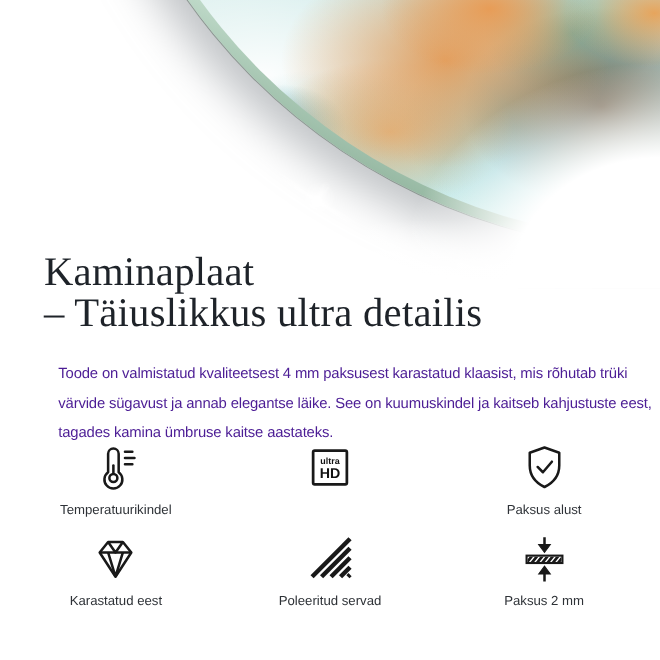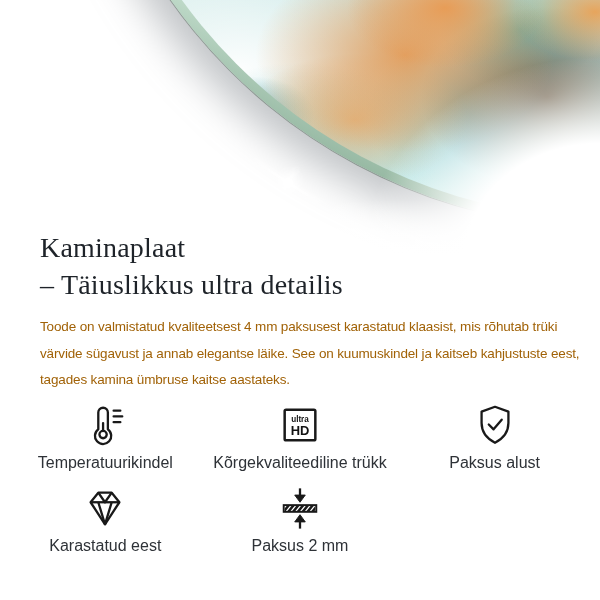--- a/index.html
+++ b/index.html
@@ -37,31 +37,31 @@
   .sparkle .core{position:absolute;left:25px;top:25px;width:10px;height:10px;border-radius:50%;
     background:#ffffff;box-shadow:0 0 12px 5px rgba(255,255,255,0.95);}
   .hero-fade{position:absolute;inset:0;z-index:4;pointer-events:none;
     background:
       radial-gradient(320px 270px at 100% 98%, #ffffff 42%, rgba(255,255,255,0) 74%),
       linear-gradient(to top, #ffffff 6px, rgba(255,255,255,0) 62px);}
 
   
   .content{position:absolute;inset:0;z-index:10;}
   .title{position:absolute;left:40px;top:229px;margin:0;font-family:"Liberation Serif","DejaVu Serif",serif;
-    font-weight:400;font-size:28px;line-height:37px;color:#1e2329;letter-spacing:0.2px;}
+    font-weight:400;font-size:37px;line-height:37px;color:#1e2329;letter-spacing:0.2px;}
   .title span{display:block;}
-  .desc{position:absolute;left:40px;top:314px;width:540px;margin:0;font-size:13.5px;line-height:26.5px;
-    color:#a16207;letter-spacing:-0.15px;}
+  .desc{position:absolute;left:40px;top:314px;width:540px;margin:13px;font-size:13.5px;line-height:26.5px;
+    color:#4c1d95;letter-spacing:-0.15px;}
 
   
   .features{position:absolute;left:8px;right:8px;top:402px;display:grid;
     grid-template-columns:repeat(3,1fr);row-gap:15px;justify-items:center;}
   .feature{display:flex;flex-direction:column;align-items:center;text-align:center;}
   .icon-box{height:46px;width:60px;display:flex;align-items:flex-start;justify-content:center;}
-  .feature-label{margin-top:8px;font-size:16px;line-height:14px;color:#2e3237;}
+  .feature-label{margin-top:8px;font-size:12px;line-height:14px;color:#2e3237;}
   .ficon{stroke:#191919;fill:none;stroke-width:2.4;}
 </style>
 </head>
 <body>
 
 <div class="stage">
 
   <div class="hero">
     <div class="plate-shadow"></div>
     <div class="plate">
@@ -97,21 +97,20 @@
       </div>
 
       <div class="feature">
         <div class="icon-box">
           <svg class="ficon" width="46" height="46" viewBox="0 0 48 48">
             <rect x="8" y="8" width="32" height="32" rx="1.5" stroke-width="2.6"></rect>
             <text x="24" y="21" text-anchor="middle" font-family="Liberation Sans, sans-serif" font-size="8.5" font-weight="700" fill="#111" stroke="none">ultra</text>
             <text x="24" y="34" text-anchor="middle" font-family="Liberation Sans, sans-serif" font-size="13.5" font-weight="800" fill="#111" stroke="none">HD</text>
           </svg>
         </div>
-        <div class="feature-label">Kõrgekvaliteediline trükk</div>
       </div>
 
       <div class="feature">
         <div class="icon-box">
           <svg class="ficon" width="46" height="46" viewBox="0 0 48 48" stroke-linecap="round" stroke-linejoin="round">
             <path d="M24 5 L38 10 V22 C38 31.5 32 38.5 24 42.5 C16 38.5 10 31.5 10 22 V10 Z"></path>
             <path d="M17.5 23.5 L22.5 28.5 L31 18.5"></path>
           </svg>
         </div>
         <div class="feature-label">Paksus alust</div>
@@ -122,20 +121,32 @@
           <svg class="ficon" width="46" height="46" viewBox="0 0 48 48" stroke-width="2.2" stroke-linejoin="round">
             <path d="M9 18 L17 8 H31 L39 18 L24 41 Z"></path>
             <path d="M9 18 H39"></path>
             <path d="M17 8 L24 18 L31 8"></path>
             <path d="M17 18 L24 41 M31 18 L24 41"></path>
           </svg>
         </div>
         <div class="feature-label">Karastatud eest</div>
       </div>
 
+      <div class="feature">
+        <div class="icon-box">
+          <svg width="46" height="46" viewBox="0 0 48 48" stroke="#191919" fill="none" stroke-width="4.2">
+            <path d="M7 41 L43 5"></path>
+            <path d="M16 41 L43 14"></path>
+            <path d="M25 41 L43 23"></path>
+            <path d="M34 41 L43 32"></path>
+            <path d="M41 41 L43 39"></path>
+          </svg>
+        </div>
+        <div class="feature-label">Poleeritud servad</div>
+      </div>
 
       <div class="feature">
         <div class="icon-box">
           <svg width="46" height="46" viewBox="0 0 48 48" stroke="#191919" fill="none" stroke-width="2.4">
             <defs>
               <clipPath id="barclip">
                   <rect x="8" y="22" width="32" height="5"></rect>
                 </clipPath>
             </defs>
             <path d="M24 3.5 V11"></path>

